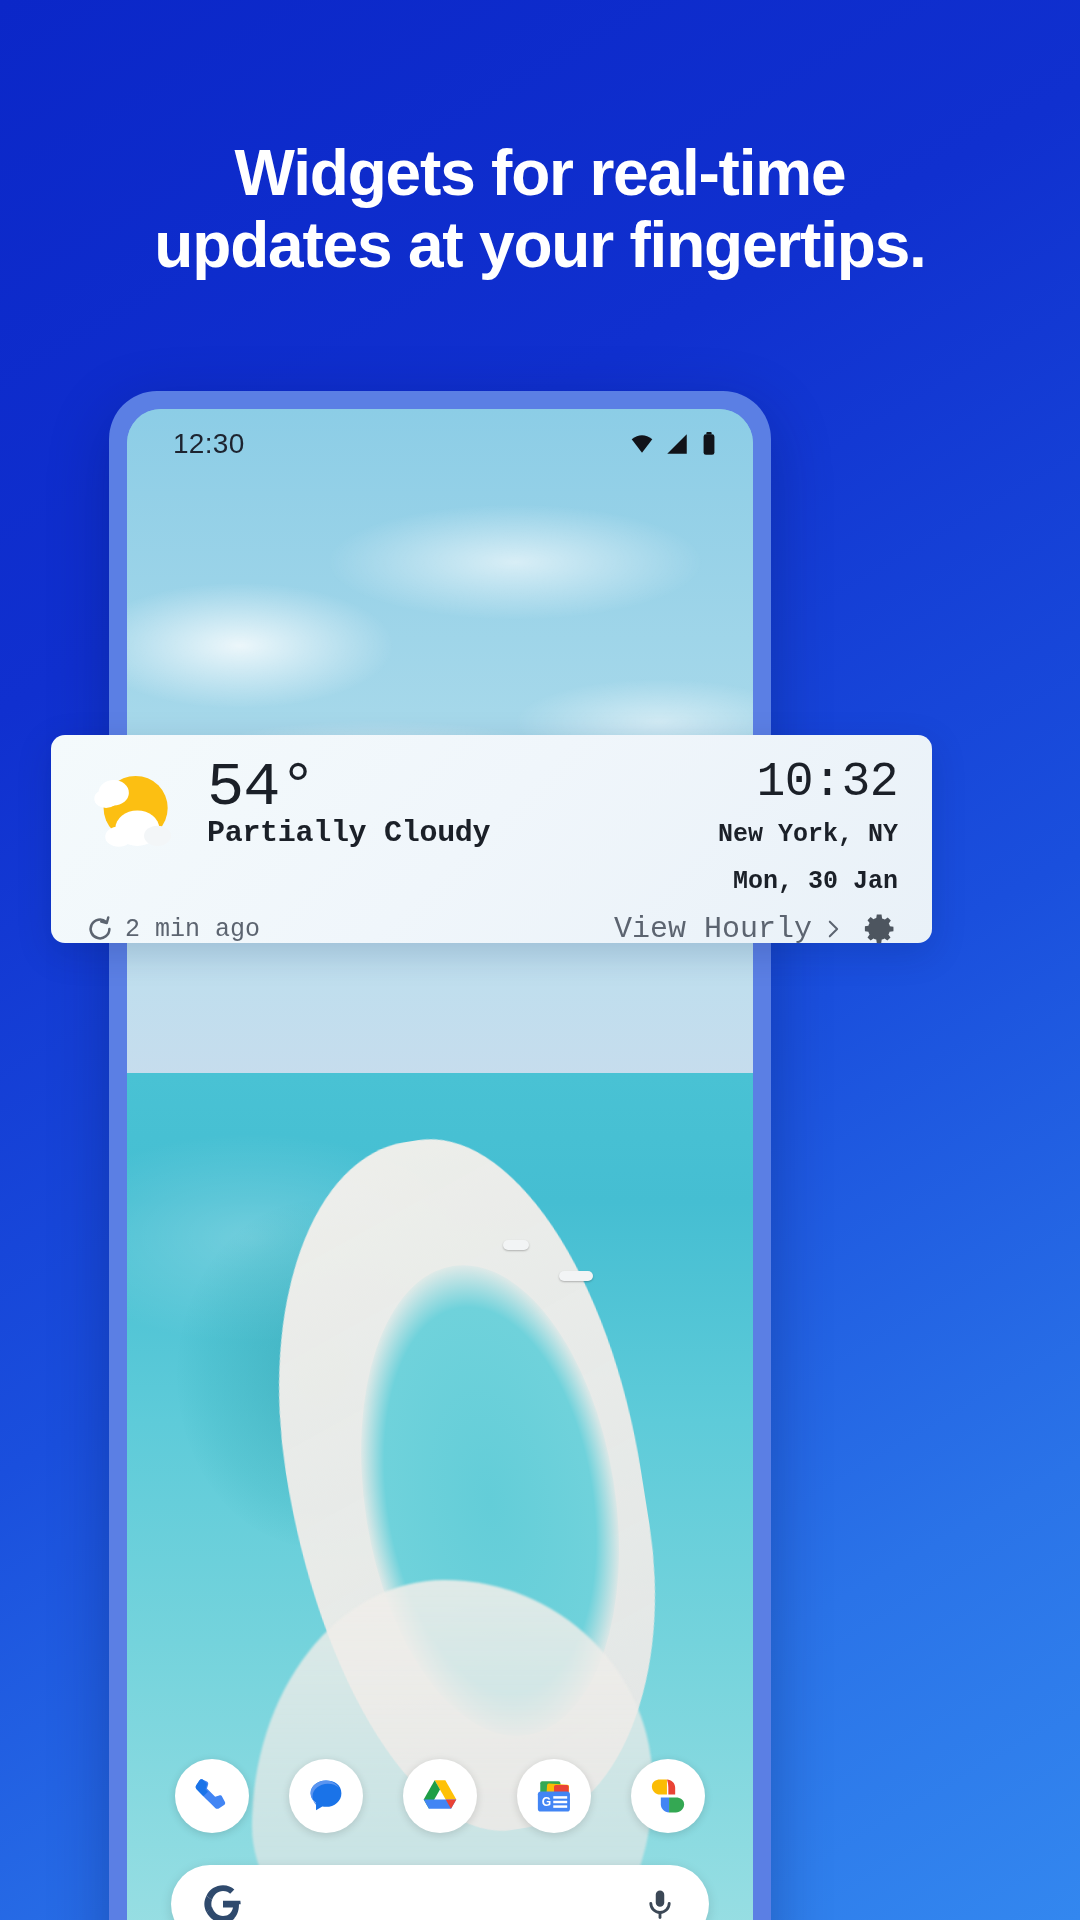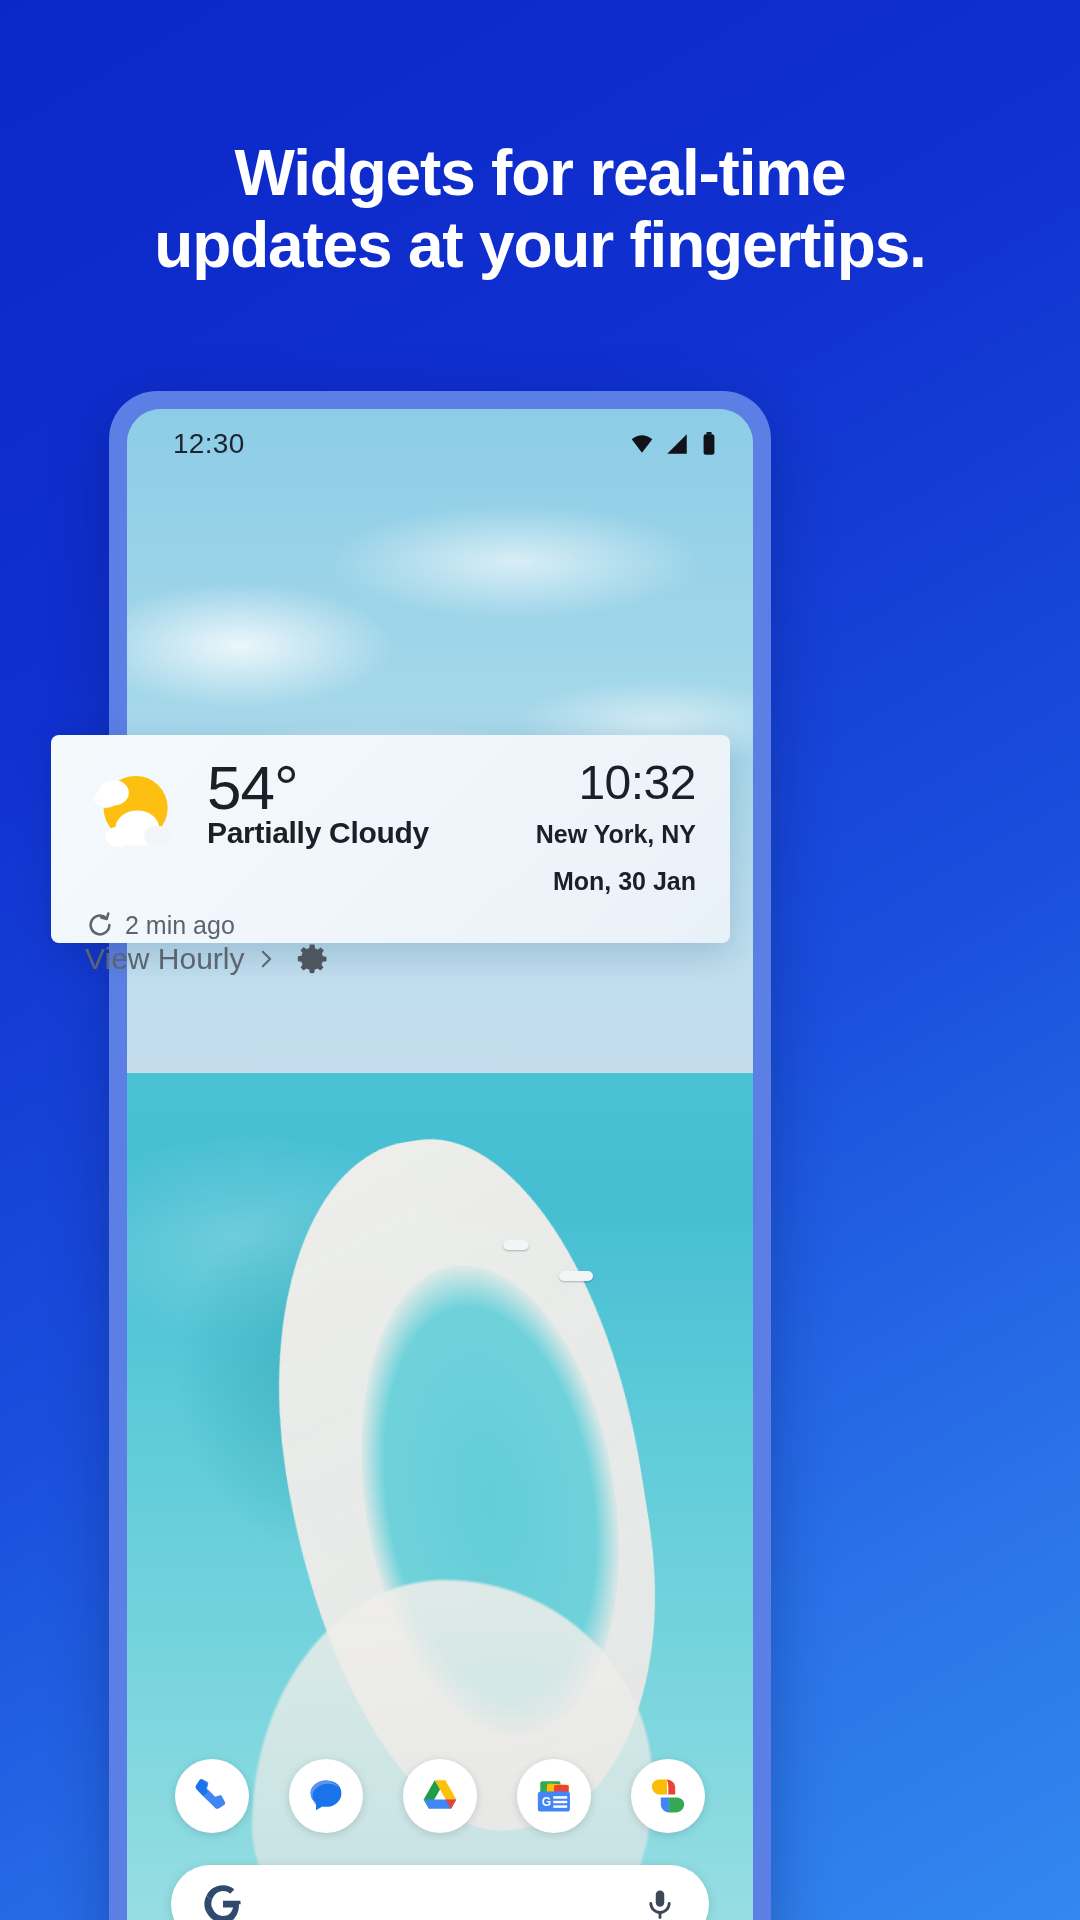--- a/index.html
+++ b/index.html
@@ -86,34 +86,35 @@
   .statusbar {
     position:absolute; left:12px; right:0; top:0; height:70px;
     display:flex; align-items:center; justify-content:space-between;
     padding:0 34px; z-index:6;
   }
   .sb-clock { font-size:28px; font-weight:500; color:#1d2430; letter-spacing:.3px; }
   .sb-icons { display:flex; align-items:center; gap:9px; }
 
   
   .weather-card {
-    position:absolute; left:51px; top:735px; width:679px; height:208px;
+    position:absolute; left:51px; top:735px; width:881px; height:208px;
     background:linear-gradient(135deg,#f4fafc 0%,#f0f6fb 48%,#e9f1f8 100%);
-    border-radius:8px; z-index:20;
+    border-radius:14px; z-index:20;
     box-shadow:0 10px 34px rgba(8,30,90,.18);
     padding:24px 34px 20px 34px;
+    font-family:Liberation Mono, monospace;
   }
   .wc-top { display:flex; align-items:flex-start; justify-content:space-between; }
   .wc-left { display:flex; align-items:flex-start; gap:14px; }
   .wc-temp { font-size:62px; font-weight:500; color:#1b2028; line-height:.92; letter-spacing:-1px; }
   .wc-cond { font-size:30px; font-weight:bold; color:#1b2028; margin-top:0; letter-spacing:-.3px; }
   .wc-right { text-align:right; }
   .wc-time { font-size:48px; font-weight:500; color:#1b2028; line-height:.98; letter-spacing:-.5px; }
   .wc-meta { display:flex; gap:18px; margin-top:14px; font-size:25px; font-weight:bold; color:#1b2028;flex-direction:column; }
-  .wc-bot { display:flex; align-items:flex-start; justify-content:space-between; margin-top:14px;flex-direction:column; }
+  .wc-bot { display:flex; align-items:center; justify-content:space-between; margin-top:14px; }
   .wc-refresh { display:flex; align-items:center; gap:10px; font-size:25px; color:#5c6470; }
   .wc-actions { display:flex; align-items:center; gap:16px; }
   .wc-hourly { font-size:30px; color:#5c6470; display:flex; align-items:center; gap:10px; }
 
   
   .dock {
     position:absolute; left:0; right:0; bottom:158px;
     display:flex; justify-content:center; gap:40px; z-index:6;
   }
   .app { width:74px; height:74px; border-radius:50%; background:#ffffff;

